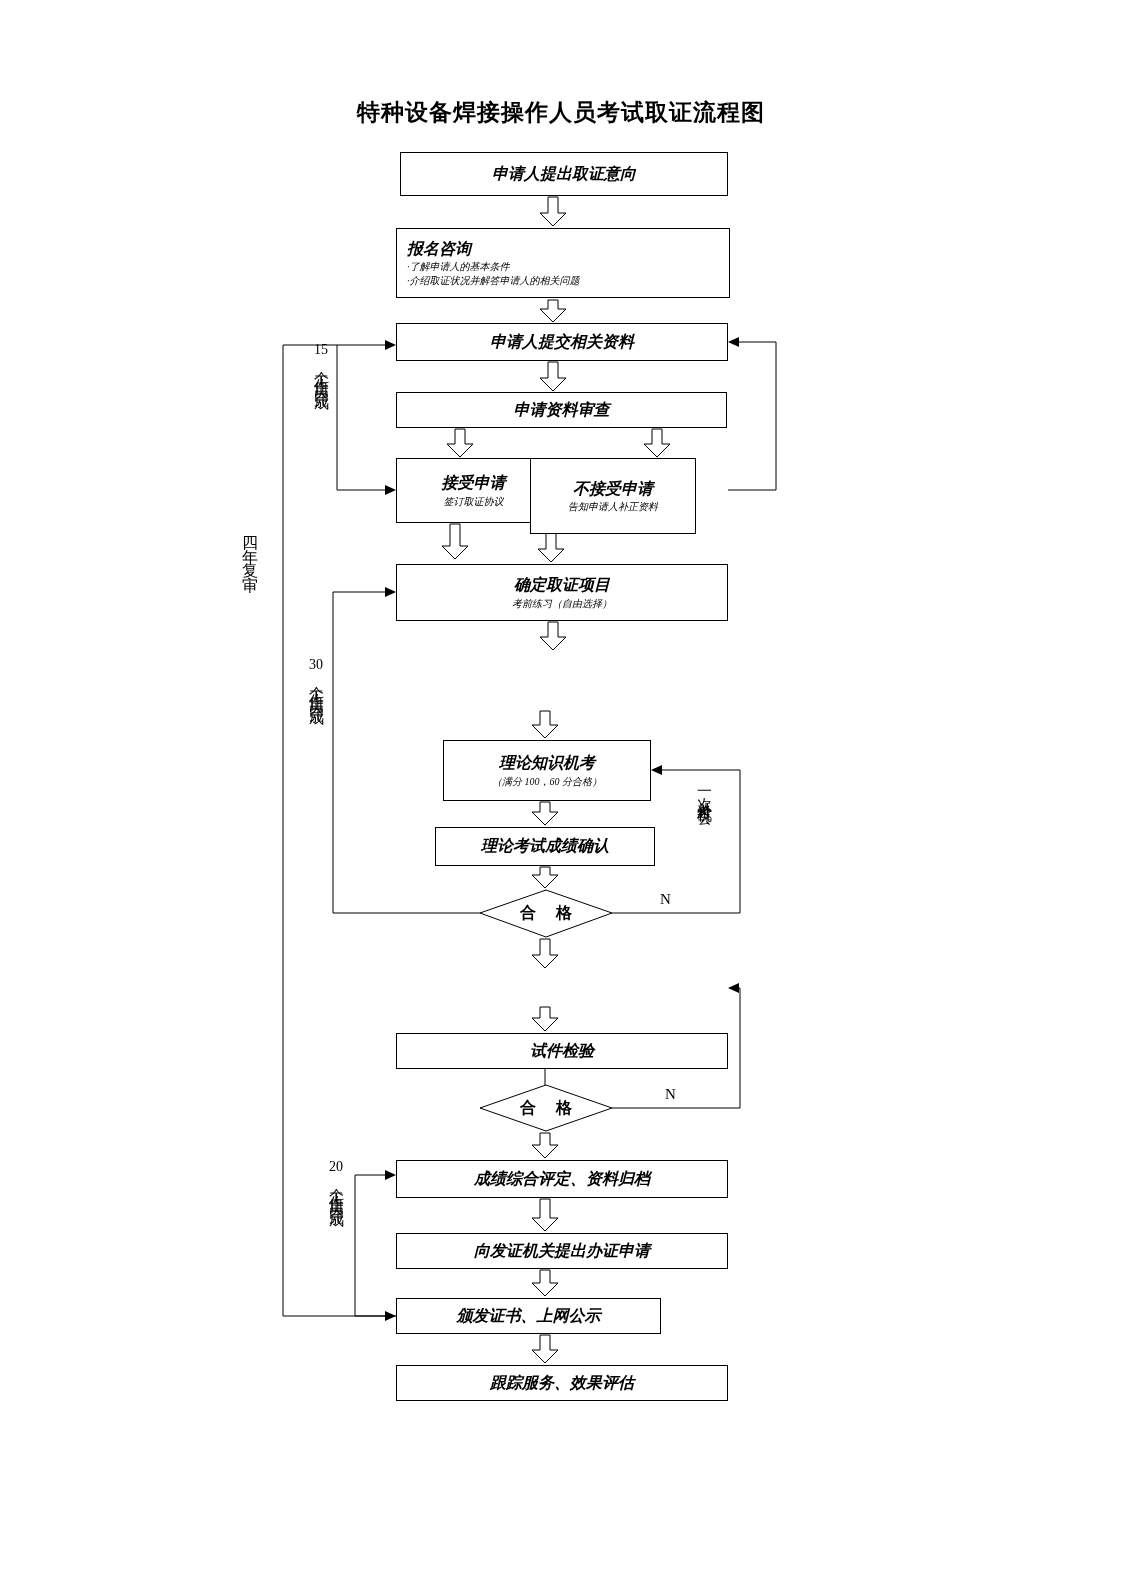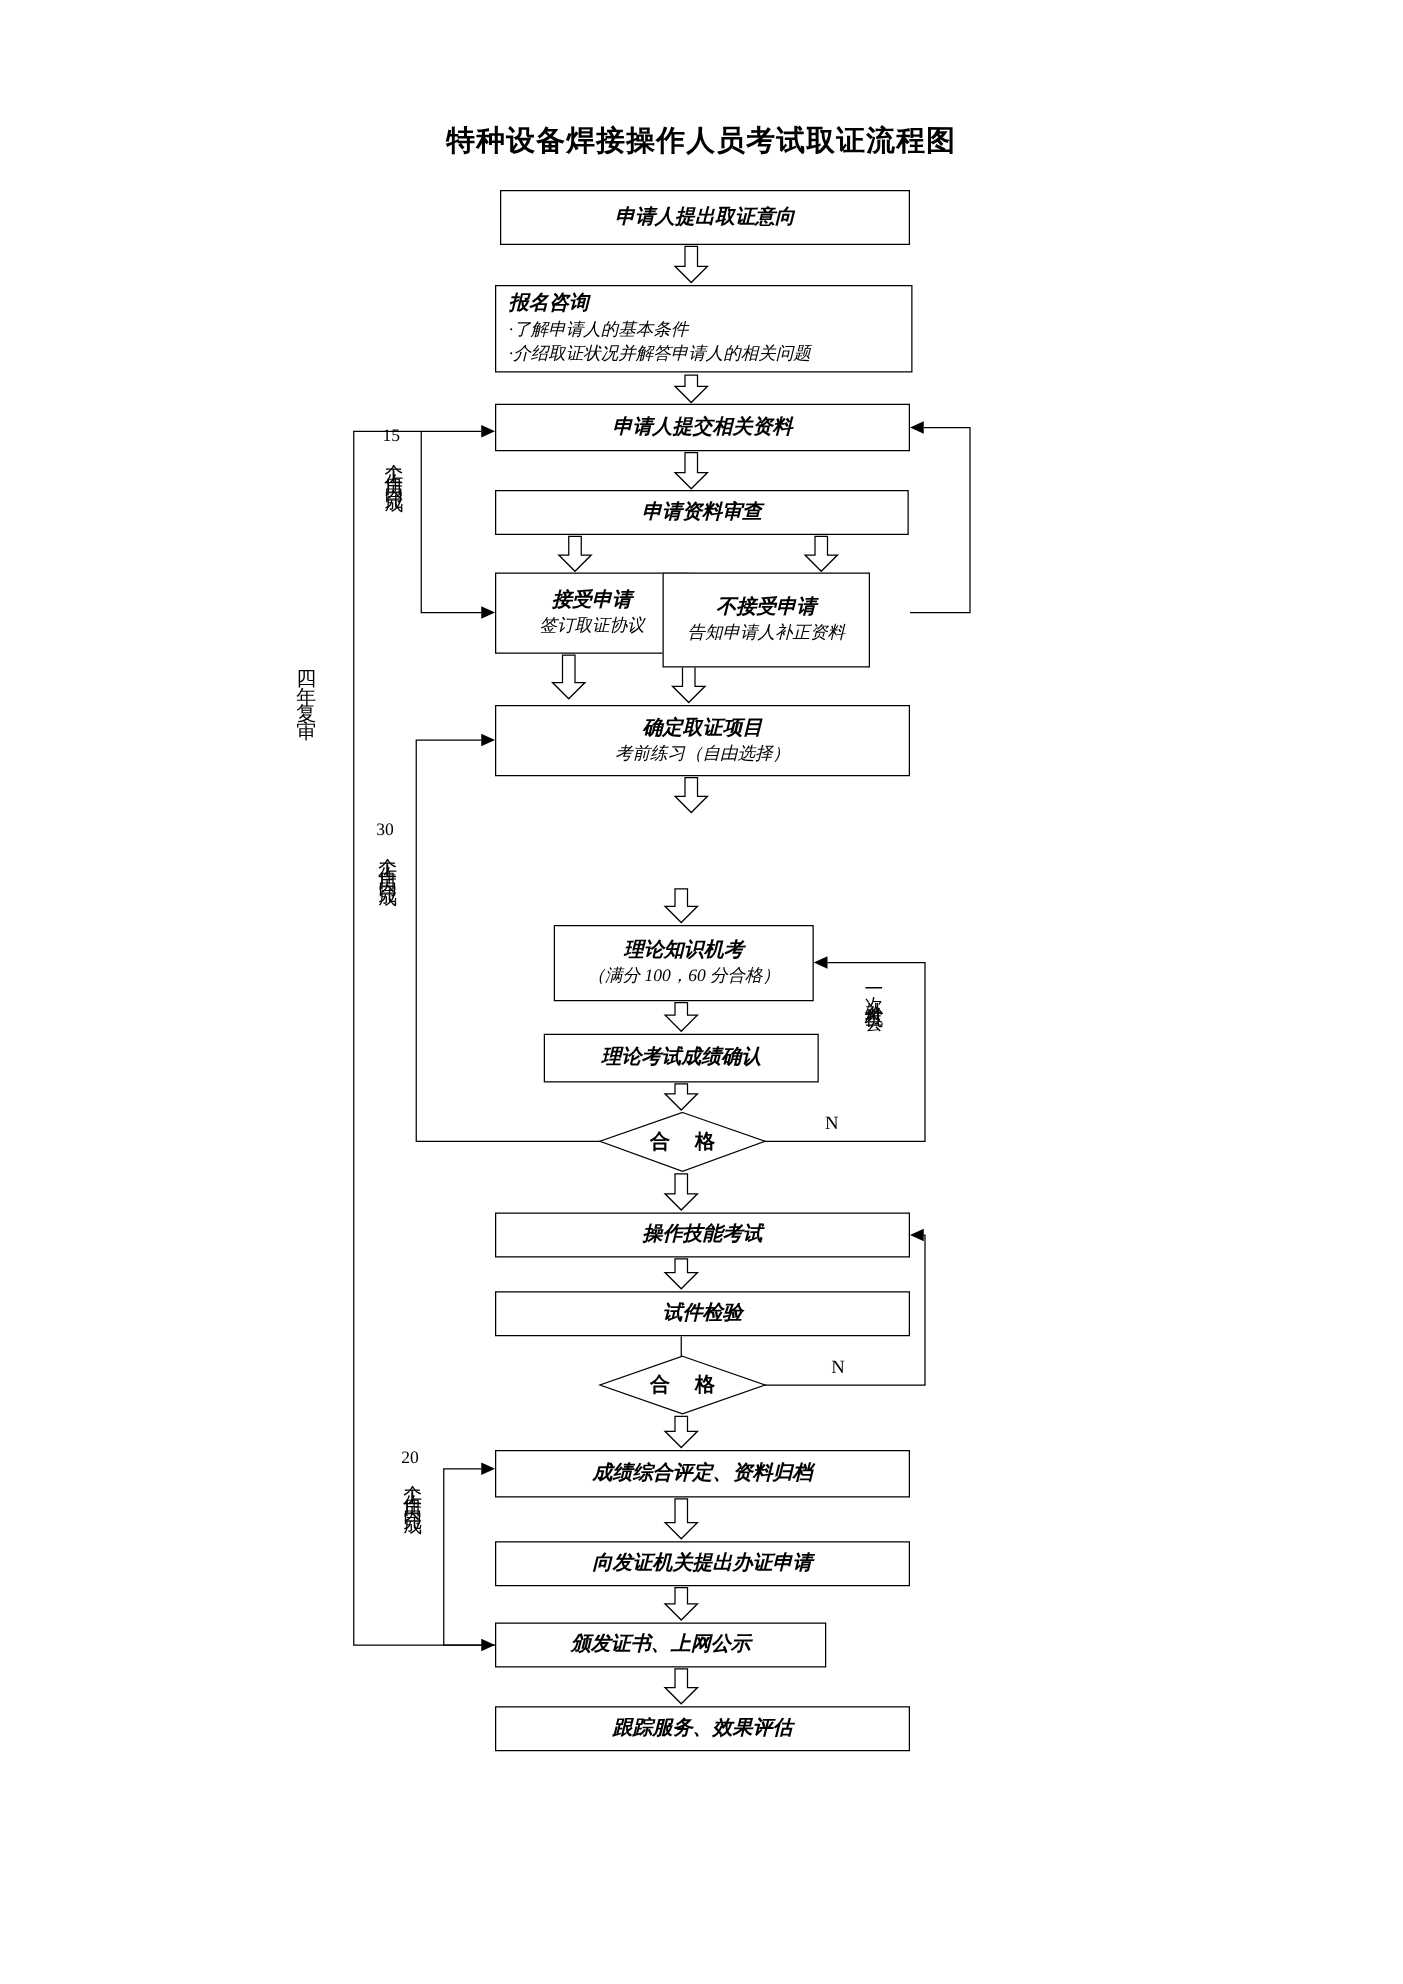--- a/index.html
+++ b/index.html
@@ -16,29 +16,29 @@
     text-align:center; font-size:23px; font-weight:bold; letter-spacing:1px;
   }
   svg.wires { position:absolute; left:0; top:0; }
   .box {
     position:absolute; box-sizing:border-box;
     border:1px solid #000; background:#fff;
     display:flex; flex-direction:column; justify-content:center; align-items:center;
     text-align:center; line-height:1.4; font-size:16px;font-style:italic;
   }
   .box .t { font-weight:bold; font-size:16px; }
-  .box .s { font-weight:normal; font-size:14px; }
+  .box .s { font-weight:normal; font-size:10px; }
   .box.left { align-items:flex-start; text-align:left; padding:4px 10px; justify-content:center; }
   .dlabel {
     position:absolute; display:flex; align-items:center; justify-content:center;
     font-weight:bold; font-size:16px; letter-spacing:8px; text-indent:8px;
   }
   .nlabel { position:absolute; font-size:15px; }
   .vlabel {
-    position:absolute; display:flex; flex-direction:column; align-items:flex-start;
+    position:absolute; display:flex; flex-direction:column; align-items:center;
     font-size:15px; line-height:1.25;
   }
   .vlabel .vnum { font-size:14px; }
   .vlabel .vtext {
     writing-mode:vertical-lr; text-orientation:upright;
     letter-spacing:4px; line-height:1;
   }
   .vlabel.wide .vtext { letter-spacing:13px; font-size:16px; }
   .vlabel.retake .vtext { letter-spacing:3px; }
 </style>
@@ -137,23 +137,20 @@
     <div class="t">理论知识机考</div>
     <div class="s">（满分 100，60 分合格）</div>
   </div>
 
   <div class="box" style="left:435px;top:827px;width:220px;height:39px">
     <div class="t">理论考试成绩确认</div>
   </div>
 
   <div class="dlabel" style="left:480px;top:890px;width:132px;height:47px">合 格</div>
 
-  <div class="box" style="left:396px;top:970px;width:332px;height:36px">
-    <div class="t">操作技能考试</div>
-  </div>
 
   <div class="box" style="left:396px;top:1033px;width:332px;height:36px">
     <div class="t">试件检验</div>
   </div>
 
   <div class="dlabel" style="left:480px;top:1085px;width:132px;height:46px">合 格</div>
 
   <div class="box" style="left:396px;top:1160px;width:332px;height:38px">
     <div class="t">成绩综合评定、资料归档</div>
   </div>

